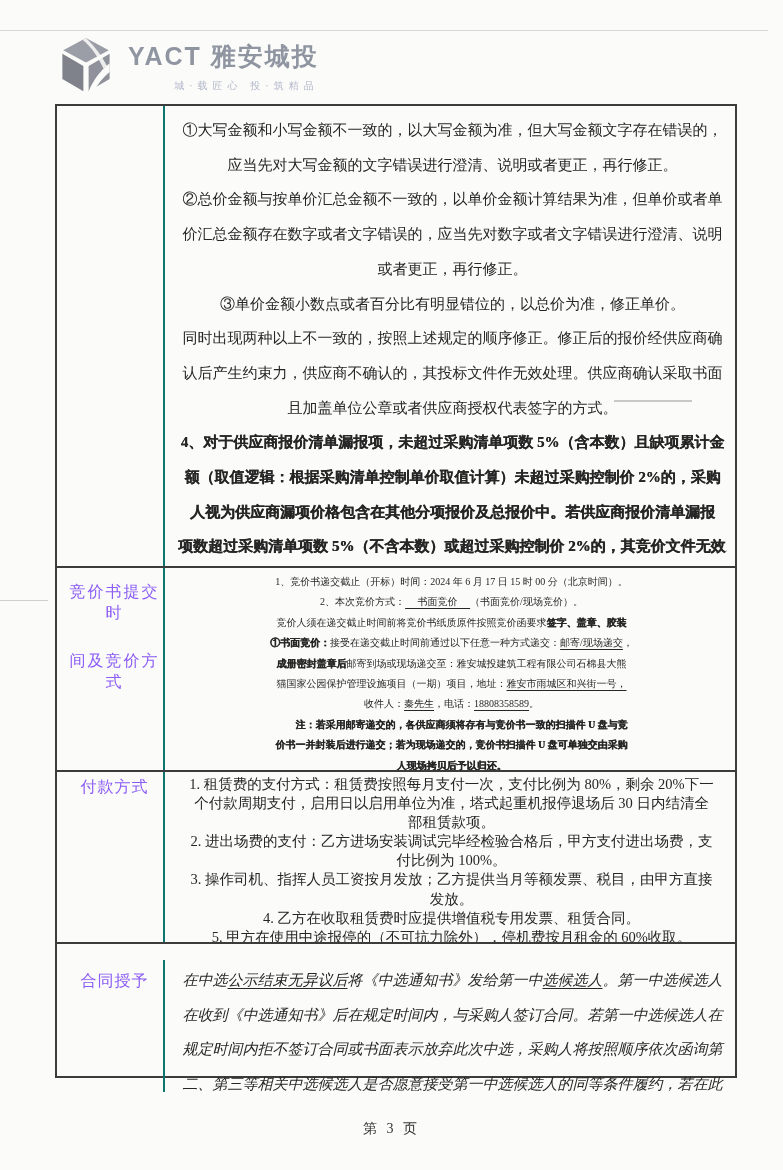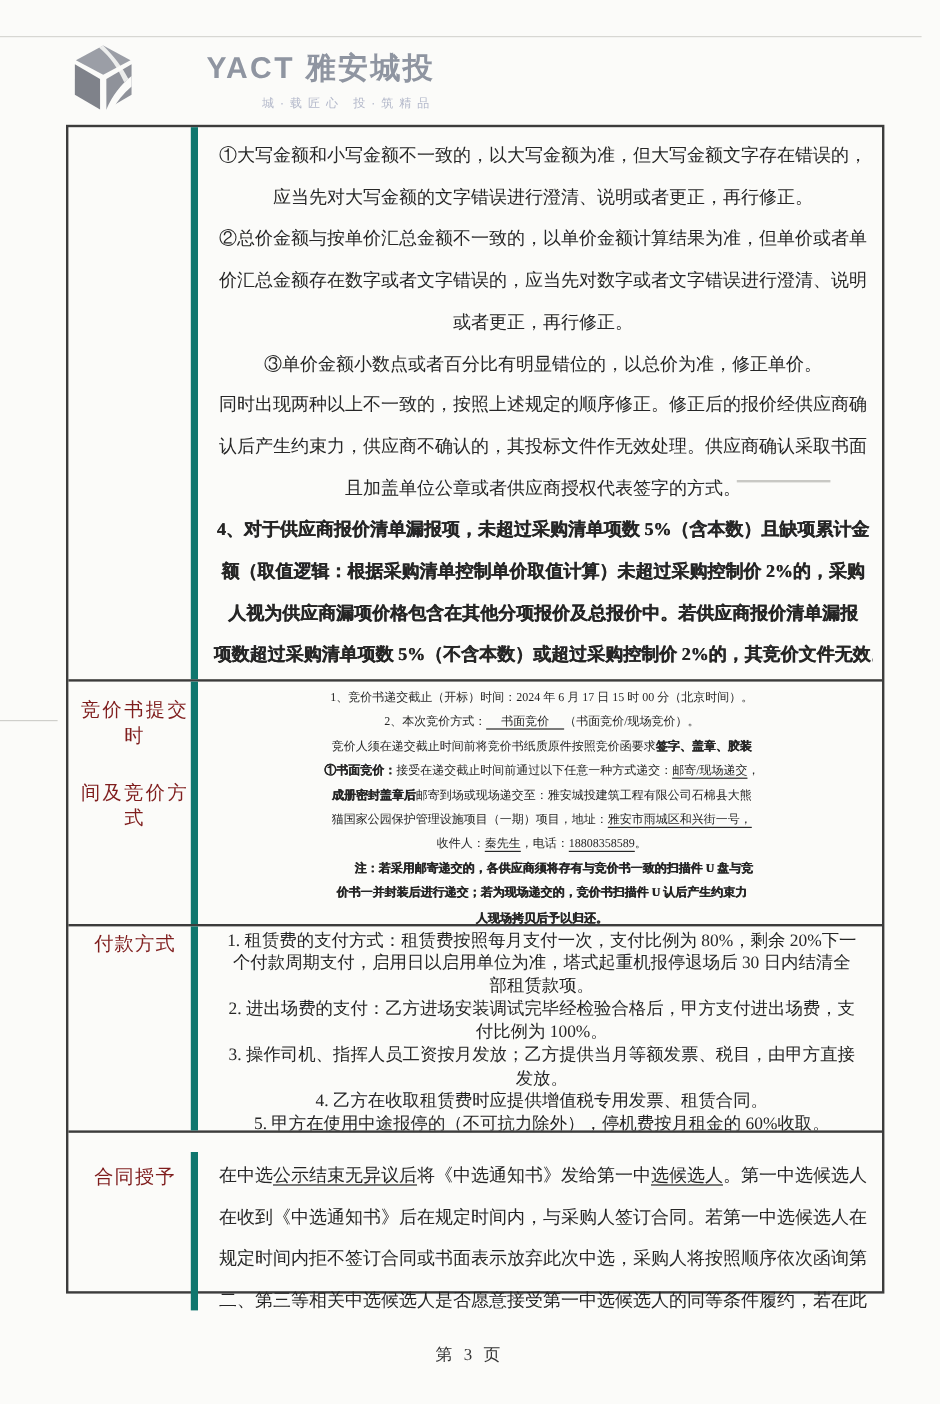--- a/index.html
+++ b/index.html
@@ -17,54 +17,54 @@
   .scan-top{position:absolute;left:0;top:30px;width:768px;height:1px;background:#d7d7d3;}
   .scan-dash-left{position:absolute;left:0;top:600px;width:48px;height:1px;background:#cfcfcb;}
   .scan-dash-mid{position:absolute;left:614px;top:400px;width:78px;height:2px;background:#c8c8c4;}
 
   
   .logo{position:absolute;left:58px;top:34px;display:flex;align-items:flex-start;}
   .logo svg{display:block;}
   .logo-txt{margin-left:14px;padding-top:6px;}
   .logo-name{
     font-family:"Liberation Sans","DejaVu Sans",sans-serif;
-    font-size:25px;font-weight:700;letter-spacing:2px;color:#8f95a1;margin-left:44px;
+    font-size:25px;font-weight:700;letter-spacing:2px;color:#8f95a1;
   }
   .logo-tagline{
     font-family:"Liberation Sans","DejaVu Sans",sans-serif;
     font-size:10px;letter-spacing:5px;color:#b3b8ca;margin-top:6px;text-align:right;
   }
 
   
   .doc-table{
     position:absolute;left:55px;top:104px;width:682px;height:974px;
     border:2px solid #3c3c3c;box-sizing:border-box;
     background:transparent;
     text-align:center;
   }
   .trow{display:flex;box-sizing:border-box;border-bottom:2px solid #3c3c3c;}
   .trow:last-child{border-bottom:none;}
   .hcell{
-    width:108px;flex:none;border-right:6px solid #0f766e;box-sizing:border-box;
-    font-size:16px;color:#7f1d1d;overflow:hidden;
+    width:108px;flex:none;border-right:2px solid #0f766e;box-sizing:border-box;
+    font-size:16px;color:#8b5cf6;overflow:hidden;
   }
   .ccell{flex:1;box-sizing:border-box;overflow:hidden;}
   .tline{white-space:nowrap;overflow:hidden;}
   .b{font-weight:700;text-shadow:0.4px 0 0 currentColor;}
   .u{text-decoration:underline;text-underline-offset:3px;}
 
   .r1{height:462px;}
   .r2{height:204px;}
   .r3{height:172px;}
   .r4{height:132px;margin-top:16px;}
 
   .r1 .ccell{padding:7px 8px 0 13px;font-size:15px;line-height:34.7px;}
   .r2 .ccell{padding:4px 8px 0 11px;font-size:10px;line-height:20.4px;}
   .r3 .ccell{padding:3px 8px 0 11px;font-size:14.5px;line-height:19.1px;}
-  .r4 .ccell{padding:3px 8px 0 13px;font-size:15px;line-height:34.5px;}
+  .r4 .ccell{padding:3px 8px 0 13px;font-size:15px;line-height:34.5px;font-style:italic;}
 
   .hdr-line{display:block;letter-spacing:2px;padding-left:9px;}
   .r2 .hdr-line1{margin-top:14px;}
   .r2 .hdr-line2{margin-top:27px;}
   .r3 .hcell .hdr-line{margin-top:5px;letter-spacing:1px;}
   .r4 .hcell .hdr-line{margin-top:11px;letter-spacing:1px;}
 
   
   .footer{
     position:absolute;left:0;top:1120px;width:783px;text-align:center;
@@ -122,21 +122,21 @@
       </div>
       <div class="ccell">
           <div class="tline"><span>1、竞价书递交截止（开标）时间：2024 年 6 月 17 日 15 时 00 分（北京时间）。</span></div>
           <div class="tline"><span>2、本次竞价方式：</span><span class="u">　 书面竞价 　</span><span>（书面竞价/现场竞价）。</span></div>
           <div class="tline"><span>竞价人须在递交截止时间前将竞价书纸质原件按照竞价函要求</span><span class="b">签字、盖章、胶装</span></div>
           <div class="tline"><span class="b">①书面竞价：</span><span>接受在递交截止时间前通过以下任意一种方式递交：</span><span class="u">邮寄/现场递交</span><span>，</span></div>
           <div class="tline"><span class="b">成册密封盖章后</span><span>邮寄到场或现场递交至：雅安城投建筑工程有限公司石棉县大熊</span></div>
           <div class="tline"><span>猫国家公园保护管理设施项目（一期）项目，地址：</span><span class="u">雅安市雨城区和兴街一号，</span></div>
           <div class="tline"><span>收件人：</span><span class="u">秦先生</span><span>，电话：</span><span class="u">18808358589</span><span>。</span></div>
           <div class="tline"><span class="b">　　注：若采用邮寄递交的，各供应商须将存有与竞价书一致的扫描件 U 盘与竞</span></div>
-          <div class="tline"><span class="b">价书一并封装后进行递交；若为现场递交的，竞价书扫描件 U 认后产生约束力</span></div>
+          <div class="tline"><span class="b">价书一并封装后进行递交；若为现场递交的，竞价书扫描件 U 盘可单独交由采购</span></div>
           <div class="tline"><span class="b">人现场拷贝后予以归还。</span></div>
         </div>
     </div>
 
     <div class="trow r3">
       <div class="hcell">
         <span class="hdr-line">付款方式</span>
       </div>
       <div class="ccell">
           <div class="tline"><span>1. 租赁费的支付方式：租赁费按照每月支付一次，支付比例为 80%，剩余 20%下一</span></div>

